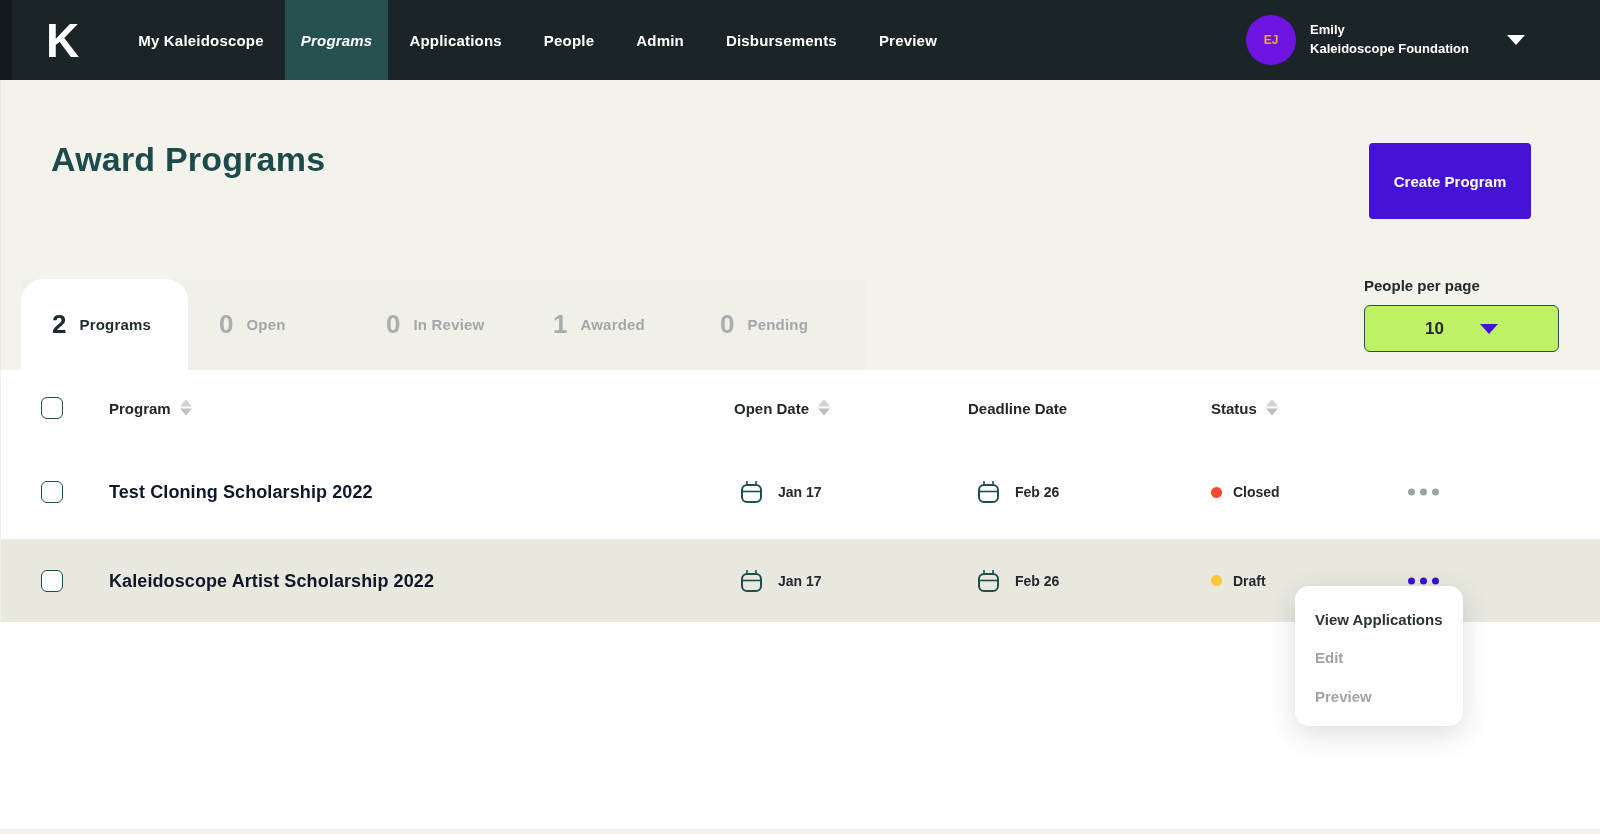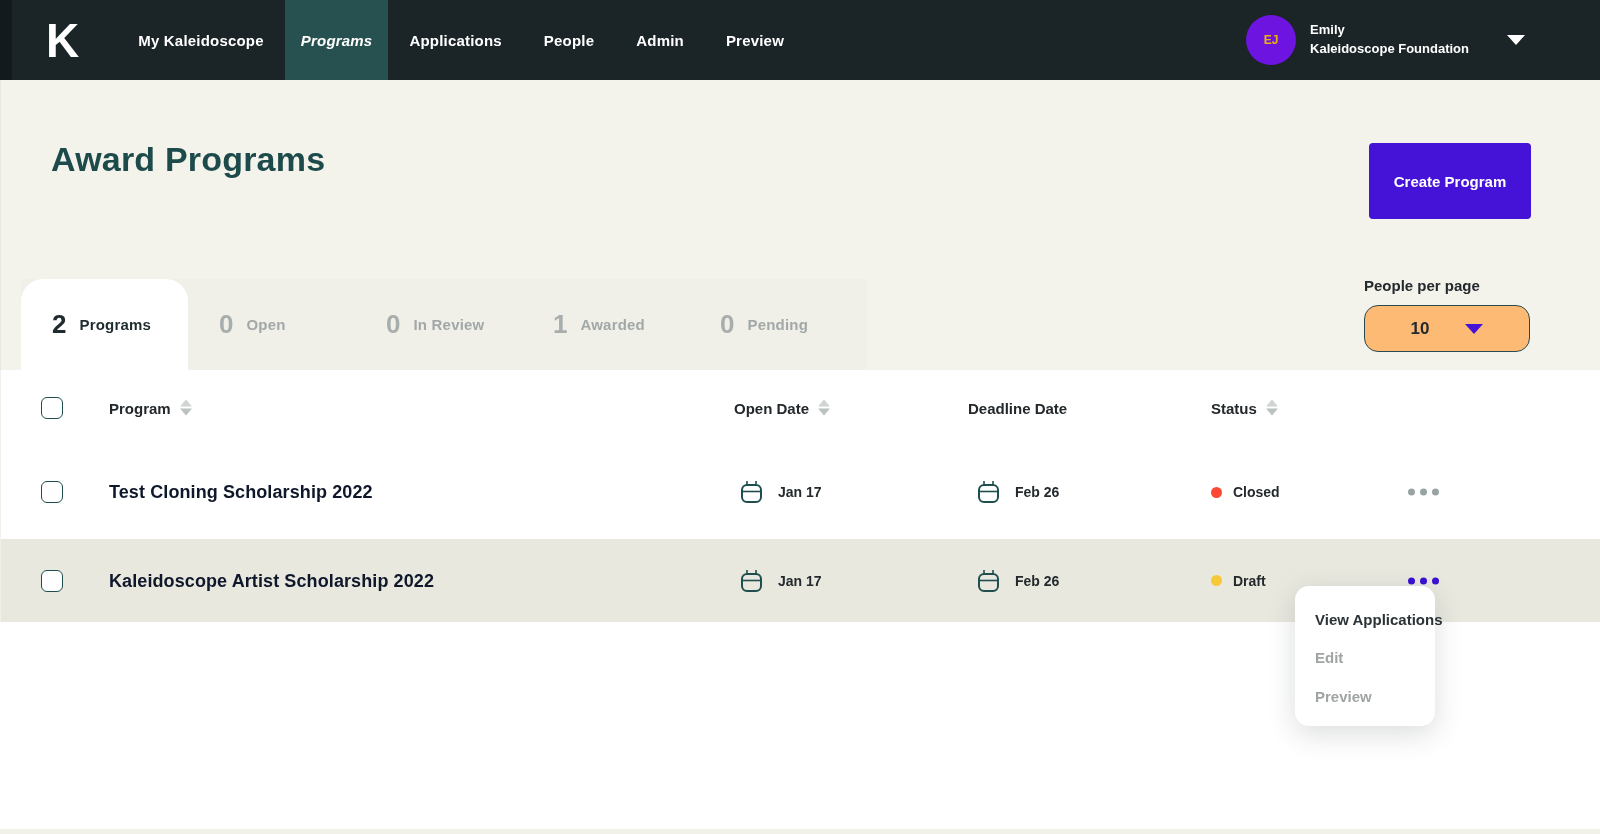--- a/index.html
+++ b/index.html
@@ -109,24 +109,24 @@
     color:#ffffff; font-size:15px; font-weight:700;
     font-family:"Liberation Sans", sans-serif;
     cursor:pointer;
   }
   .records-label {
     position:absolute; left:1363px; top:197px;
     font-size:15px; font-weight:700; color:#23292c;
   }
   .records-select {
     position:absolute; left:1363px; top:225px;
-    width:166px; height:47px;
-    background:#fdba74;
+    width:195px; height:47px;
+    background:#bef264;
     border:1px solid #294b52;
-    border-radius:14px;
+    border-radius:6px;
     display:flex; align-items:center; justify-content:center; gap:36px;
     cursor:pointer;
   }
   .records-value { font-size:17px; font-weight:700; color:#23292c; }
   .caret-down-purple {
     width:0; height:0;
     border-left:9px solid transparent;
     border-right:9px solid transparent;
     border-top:10px solid #4512d8;
   }
@@ -194,21 +194,21 @@
   }
   .sort-icon .down {
     width:0; height:0;
     border-left:6px solid transparent; border-right:6px solid transparent;
     border-top:7px solid #bcc1c2;
   }
 
   
   .context-menu {
     position:absolute; left:1295px; top:586px;
-    width:140px; height:140px;
+    width:168px; height:140px;
     background:#ffffff;
     border-radius:14px;
     box-shadow:0 8px 28px rgba(40,45,50,.16);
     padding:14px 0 10px 20px;
     display:flex; flex-direction:column; justify-content:space-around;
     z-index:5;
   }
   .menu-item { font-size:15px; font-weight:600; color:#a0a4a4; cursor:pointer; white-space:nowrap; }
   .menu-item.enabled { color:#2b3336; font-weight:700; }
 
@@ -223,20 +223,21 @@
 
 <header class="nav">
   <div class="nav-edge"></div>
   <div class="logo">K</div>
   <nav class="nav-items">
     <div class="nav-item">My Kaleidoscope</div>
     <div class="nav-item active">Programs</div>
     <div class="nav-item">Applications</div>
     <div class="nav-item">People</div>
     <div class="nav-item">Admin</div>
+    <div class="nav-item">Disbursements</div>
     <div class="nav-item">Preview</div>
   </nav>
   <div class="nav-user">
     <div class="avatar">EJ</div>
     <div class="user-name">
       <div>Emily</div>
       <div>Kaleidoscope Foundation</div>
     </div>
     <div class="caret-down-white"></div>
   </div>

